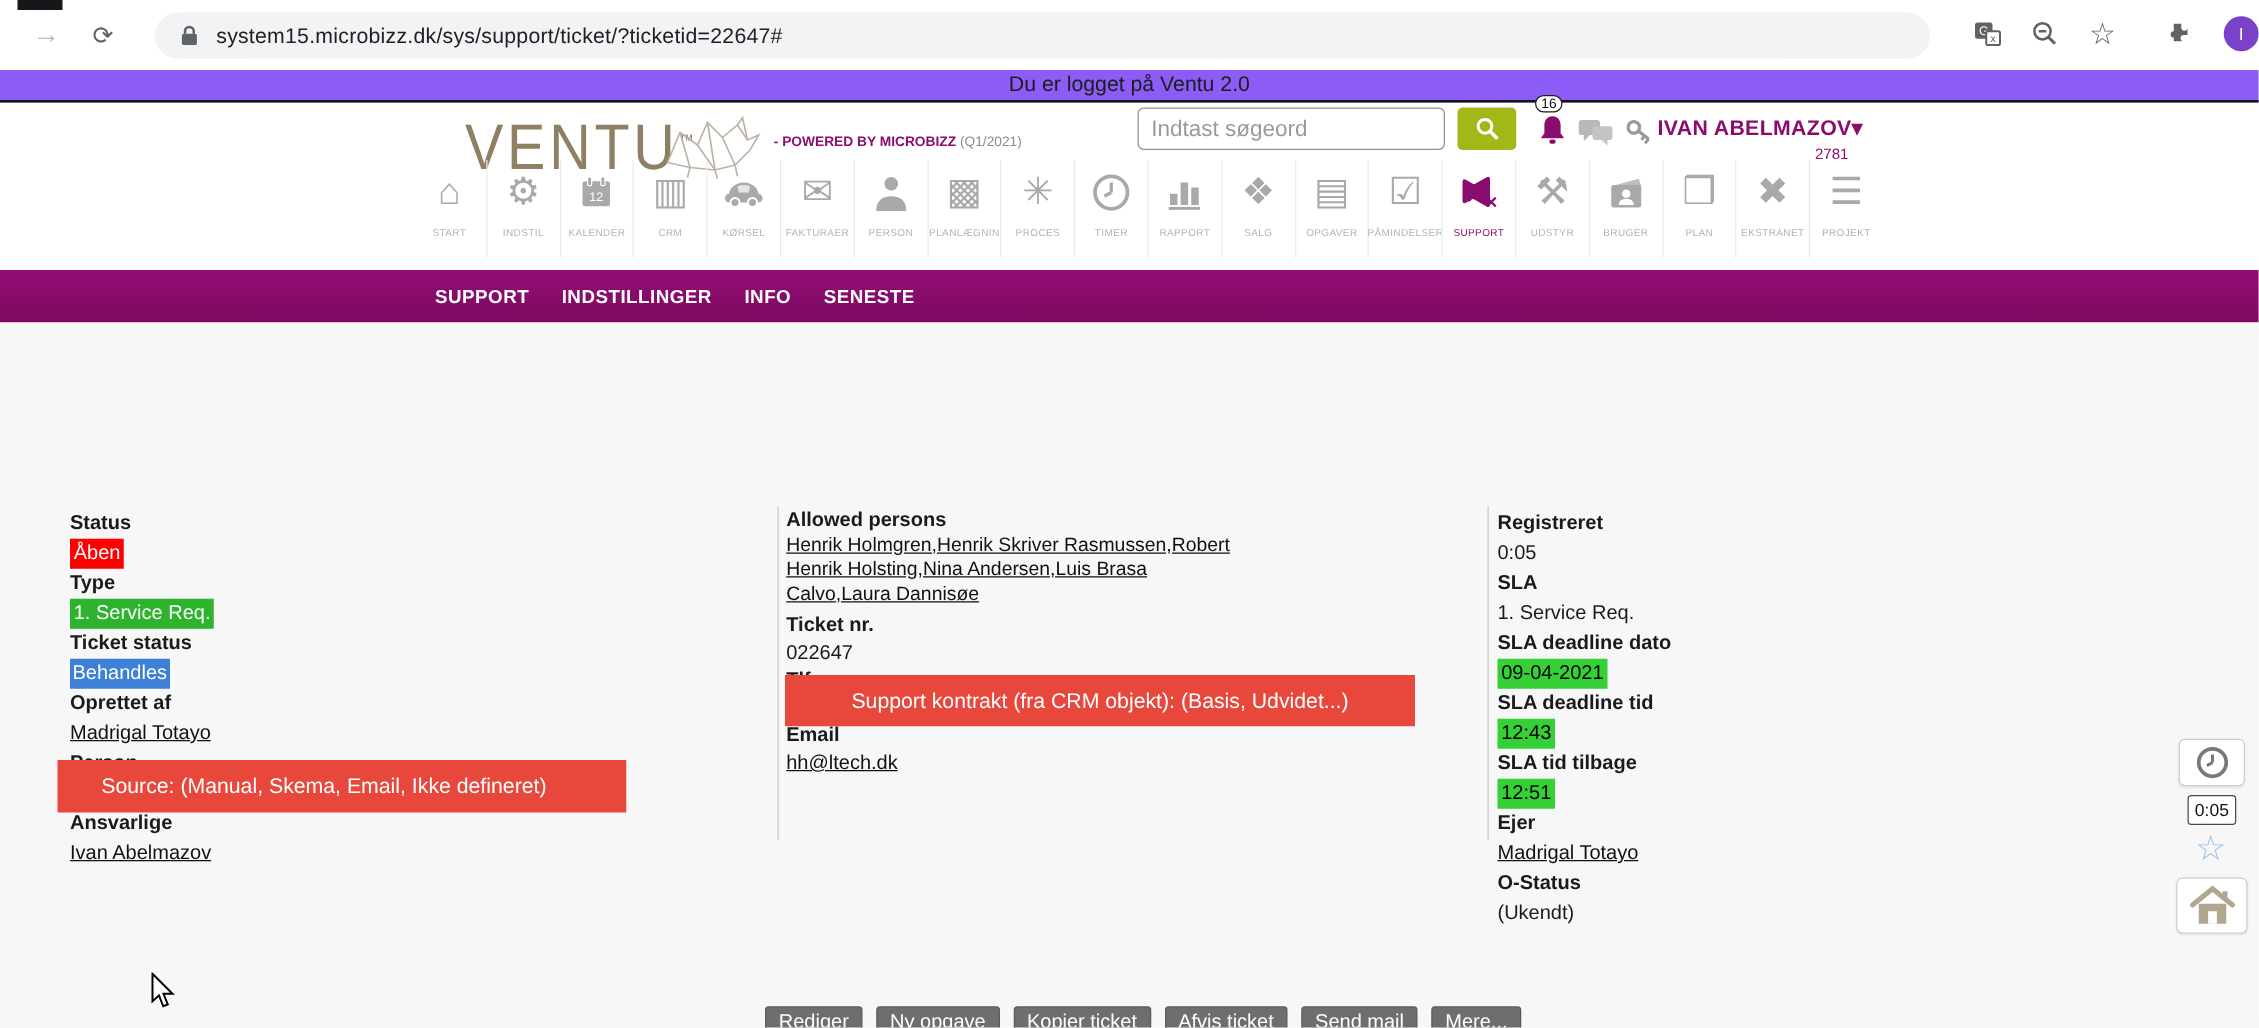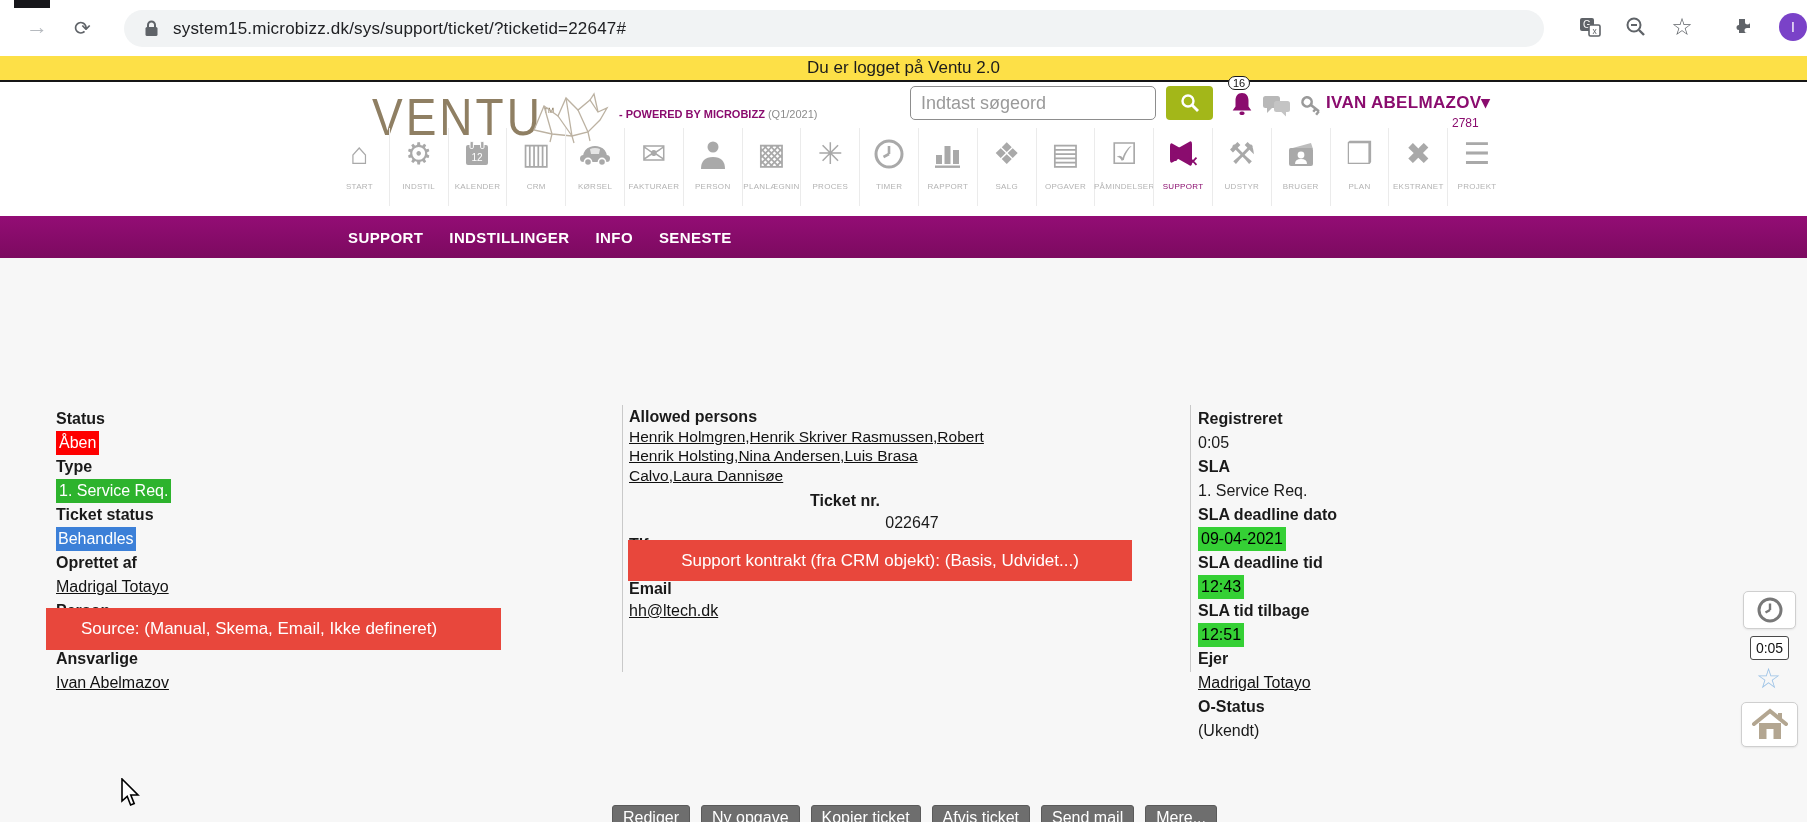--- a/index.html
+++ b/index.html
@@ -17,21 +17,21 @@
              background:#f1f3f4; border-radius:19px; display:flex; align-items:center; }
   .lock { margin-left:20px; display:flex; }
   .url { margin-left:14px; font-size:17px; color:#202124; letter-spacing:.2px; }
   .chrome-ic { position:absolute; top:13px; width:28px; height:28px; display:flex;
                align-items:center; justify-content:center; cursor:pointer; color:#5f6368; }
   .avatar { position:absolute; left:1779px; top:13px; width:28px; height:28px; border-radius:50%;
             background:#7a42c8; color:#fff; font-size:14px; display:flex; align-items:center;
             justify-content:center; cursor:pointer; }
 
   
-  .ybanner { position:absolute; left:0; top:56px; width:1807px; height:26px; background:#fde047;
+  .ybanner { position:absolute; left:0; top:56px; width:1807px; height:26px; background:#8b5cf6;
              border-bottom:2px solid #161616; text-align:center; font-size:17px; color:#1c1c1c;
              line-height:24px; }
 
   
   .header { position:absolute; left:0; top:84px; width:1807px; height:132px; background:#fff; }
   .logo { position:absolute; left:372px; top:6px; color:#8f7f63; font-size:46px;
           letter-spacing:3px; transform:scaleY(1.12); font-weight:400; }
   .logo sup { font-size:12px; letter-spacing:0; }
   .bull { position:absolute; left:528px; top:8px; }
   .powered { position:absolute; left:619px; top:24px; font-size:11px; font-weight:bold; color:#8a0c6e; }
@@ -76,21 +76,21 @@
   .c1 .lbl { width:206px; }
   .c2 .lbl { width:204px; }
   .c3 .lbl { width:196px; }
   .v-red   { background:#fe0000; color:#fff; padding:0 3px; }
   .v-green { background:#2db32d; color:#fff; padding:0 3px; }
   .v-blue  { background:#3c80d8; color:#fff; padding:0 2px; }
   .v-cell  { background:#35d035; color:#000; padding:0 3px; }
   .v-link  { color:#111; text-decoration:underline; cursor:pointer; }
   .role-lines span { display:block; line-height:21px; }
   .allowed { width:362px; line-height:19.5px; font-size:15.5px; }
-  .mid-gap { margin-top:5px;align-items:center; }
+  .mid-gap { margin-top:5px; }
 
   .red-banner { position:absolute; background:#e8473c; color:#fff; font-size:17px;
                 display:flex; align-items:center; }
   .src-banner { left:46px; top:350px; width:455px; height:42px; padding-left:35px; }
   .contract-banner { left:628px; top:282px; width:504px; height:41px; justify-content:center; }
 
   
   .actions { position:absolute; left:612px; top:547px; display:flex; gap:11px; }
   .abtn { background:#6e6e6e; color:#fff; border:1px solid #5a5a5a; border-radius:3px;
           font-size:16px; padding:3px 10px; cursor:pointer; font-family:"Liberation Sans",sans-serif; }

